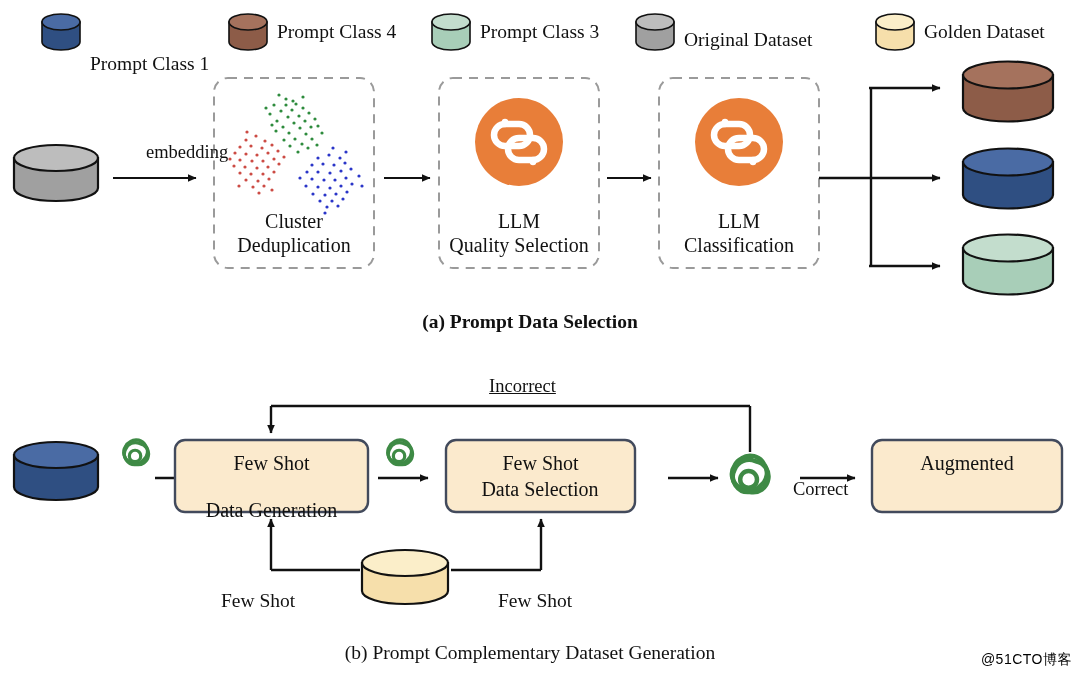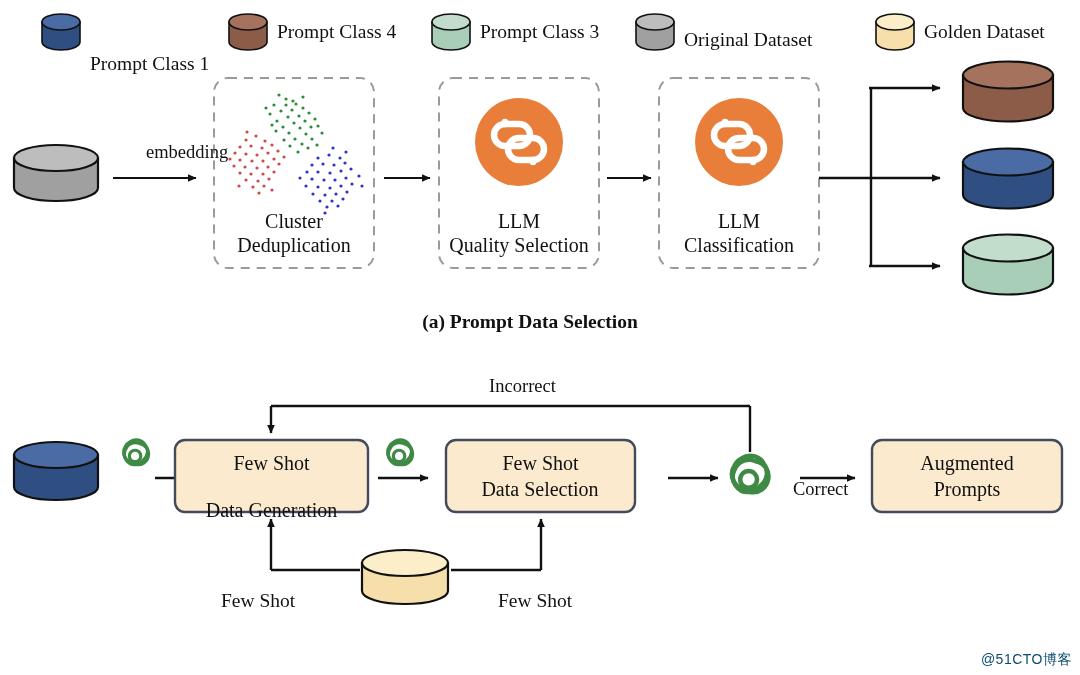--- a/index.html
+++ b/index.html
@@ -28,21 +28,21 @@
   .edge-label   { font-size: 18.5px; }
   .box-label    { font-size: 20px; text-align: center; }
   .caption      { font-size: 19.5px; }
   .fewshot-label{ font-size: 19.5px; }
 
   .watermark {
     position: absolute;
     right: 8px; bottom: 6px;
     font-family: "Liberation Sans", sans-serif;
     font-size: 14px;
-    color: #0c4a6e;
+    color: #000000;
     letter-spacing: .5px;
   }
 </style>
 </head>
 <body>
 
 <div id="root">
 
   <svg class="diagram" viewBox="0 0 1080 675">
     <defs>
@@ -323,32 +323,32 @@
     <div class="lbl box-label" style="left:214px; top:234px; width:160px;">Deduplication</div>
 
     <div class="lbl box-label" style="left:439px; top:210px; width:160px;">LLM</div>
     <div class="lbl box-label" style="left:429px; top:234px; width:180px;">Quality Selection</div>
 
     <div class="lbl box-label" style="left:659px; top:210px; width:160px;">LLM</div>
     <div class="lbl box-label" style="left:654px; top:234px; width:170px;">Classification</div>
 
     <div class="lbl caption" style="left:0; top:310px; width:1060px; text-align:center;font-weight:bold;">(a) Prompt Data Selection</div>
 
-    <div class="lbl edge-label" style="left:0; top:376px; width:1045px; text-align:center;">Incorrect</div>
+    <div class="lbl edge-label" style="left:0; top:376px; width:1045px; text-align:center;text-decoration:underline;">Incorrect</div>
 
     <div class="lbl box-label" style="left:175px; top:452px; width:193px;">Few Shot</div>
     <div class="lbl box-label" style="left:175px; top:499px; width:193px;">Data Generation</div>
 
     <div class="lbl box-label" style="left:446px; top:452px; width:189px;">Few Shot</div>
     <div class="lbl box-label" style="left:446px; top:478px; width:188px;">Data Selection</div>
 
     <div class="lbl box-label" style="left:872px; top:452px; width:190px;">Augmented</div>
-    <div class="lbl box-label" style="left:872px; top:478px; width:190px;">Prompts</div>
 
     <div class="lbl edge-label" style="left:793px; top:440px;margin-top:39px;">Correct</div>
 
     <div class="lbl fewshot-label" style="left:221px; top:589px;">Few Shot</div>
     <div class="lbl fewshot-label" style="left:498px; top:589px;">Few Shot</div>
 
+    <div class="lbl caption" style="left:0; top:641px; width:1060px; text-align:center;">(b) Prompt Complementary Dataset Generation</div>
 
     <div class="watermark">@51CTO博客</div>
   </div>
 </div>
 
 </body></html>

